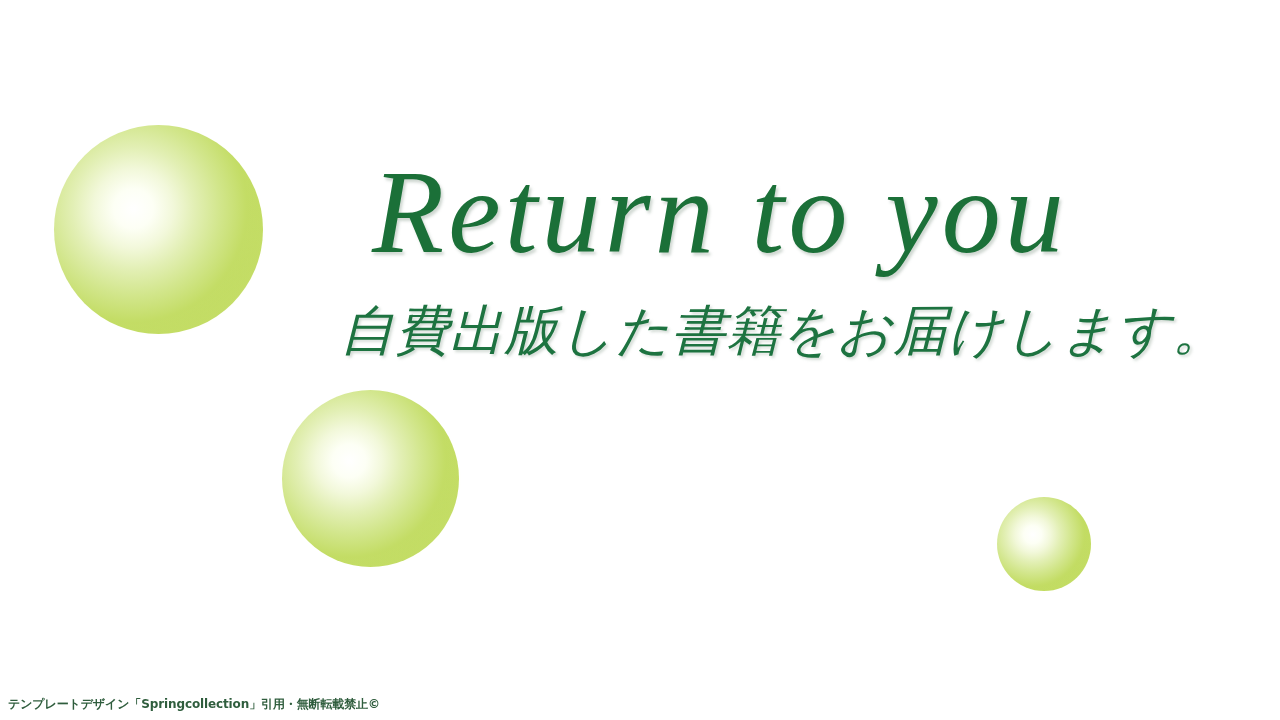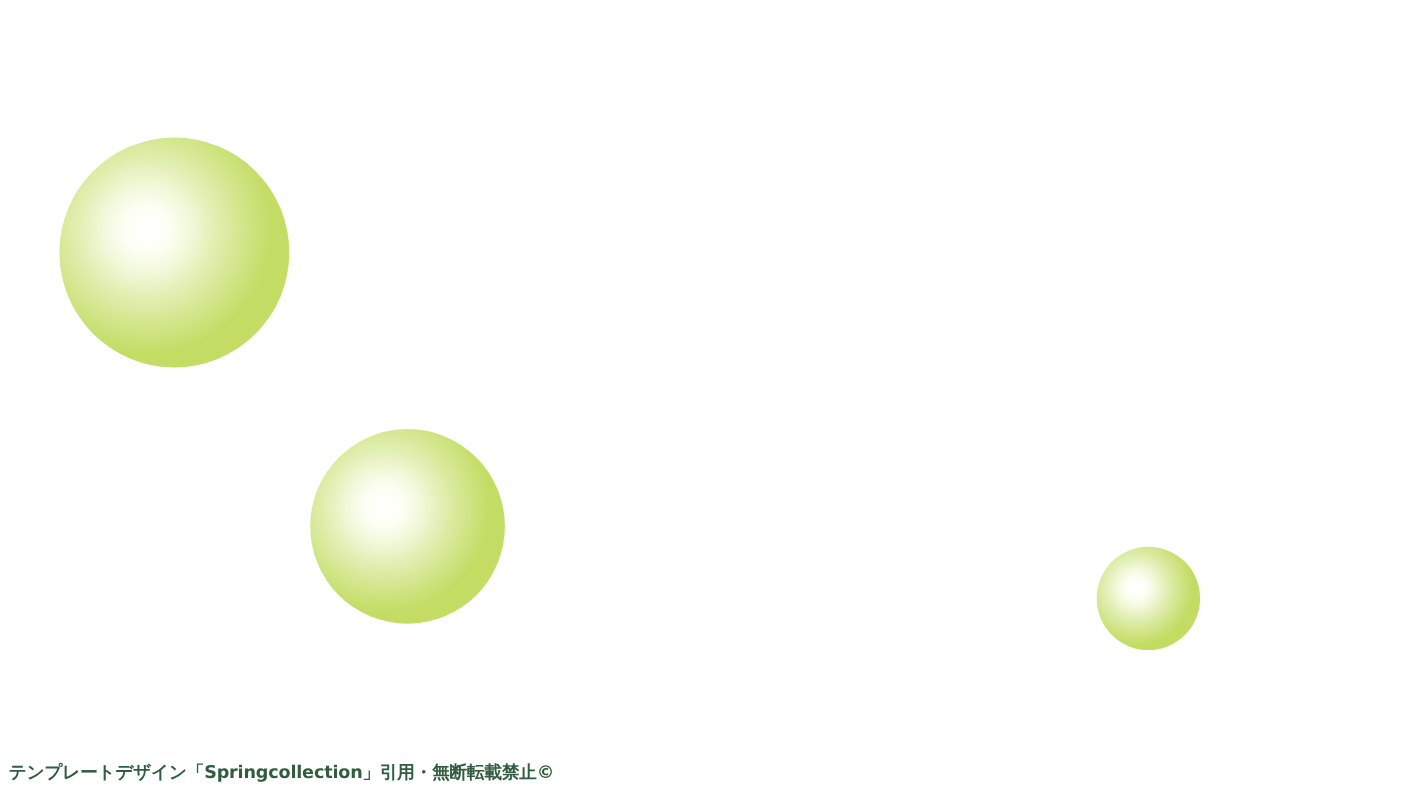--- a/index.html
+++ b/index.html
@@ -93,35 +93,39 @@
     white-space: nowrap;
     text-shadow: 2px 2px 3px rgba(140,160,145,0.40);
   }
 
   
   #footer-credit {
     position: absolute;
     left: 8px;
     bottom: 9px;
     font-family: "DejaVu Sans", "Liberation Sans", sans-serif;
-    font-size: 16px;
+    font-size: 12px;
     font-weight: 700;
     letter-spacing: -0.01em;
     line-height: 1.1;
     color: #2f5d3d;
     white-space: nowrap;
   }
 </style>
 </head>
 <body>
 
 <div id="slide">
 
   <div class="sphere" id="sphere-1"></div>
 
   <div class="sphere" id="sphere-2"></div>
 
   <div class="sphere" id="sphere-3"></div>
 
+  <div id="headline-block">
+    <h1 id="main-title">Return to you</h1>
+    <p id="subtitle">自費出版した書籍をお届けします。</p>
+  </div>
 
   <div id="footer-credit">テンプレートデザイン「Springcollection」引用・無断転載禁止©</div>
 
 </div>
 
 </body></html>

